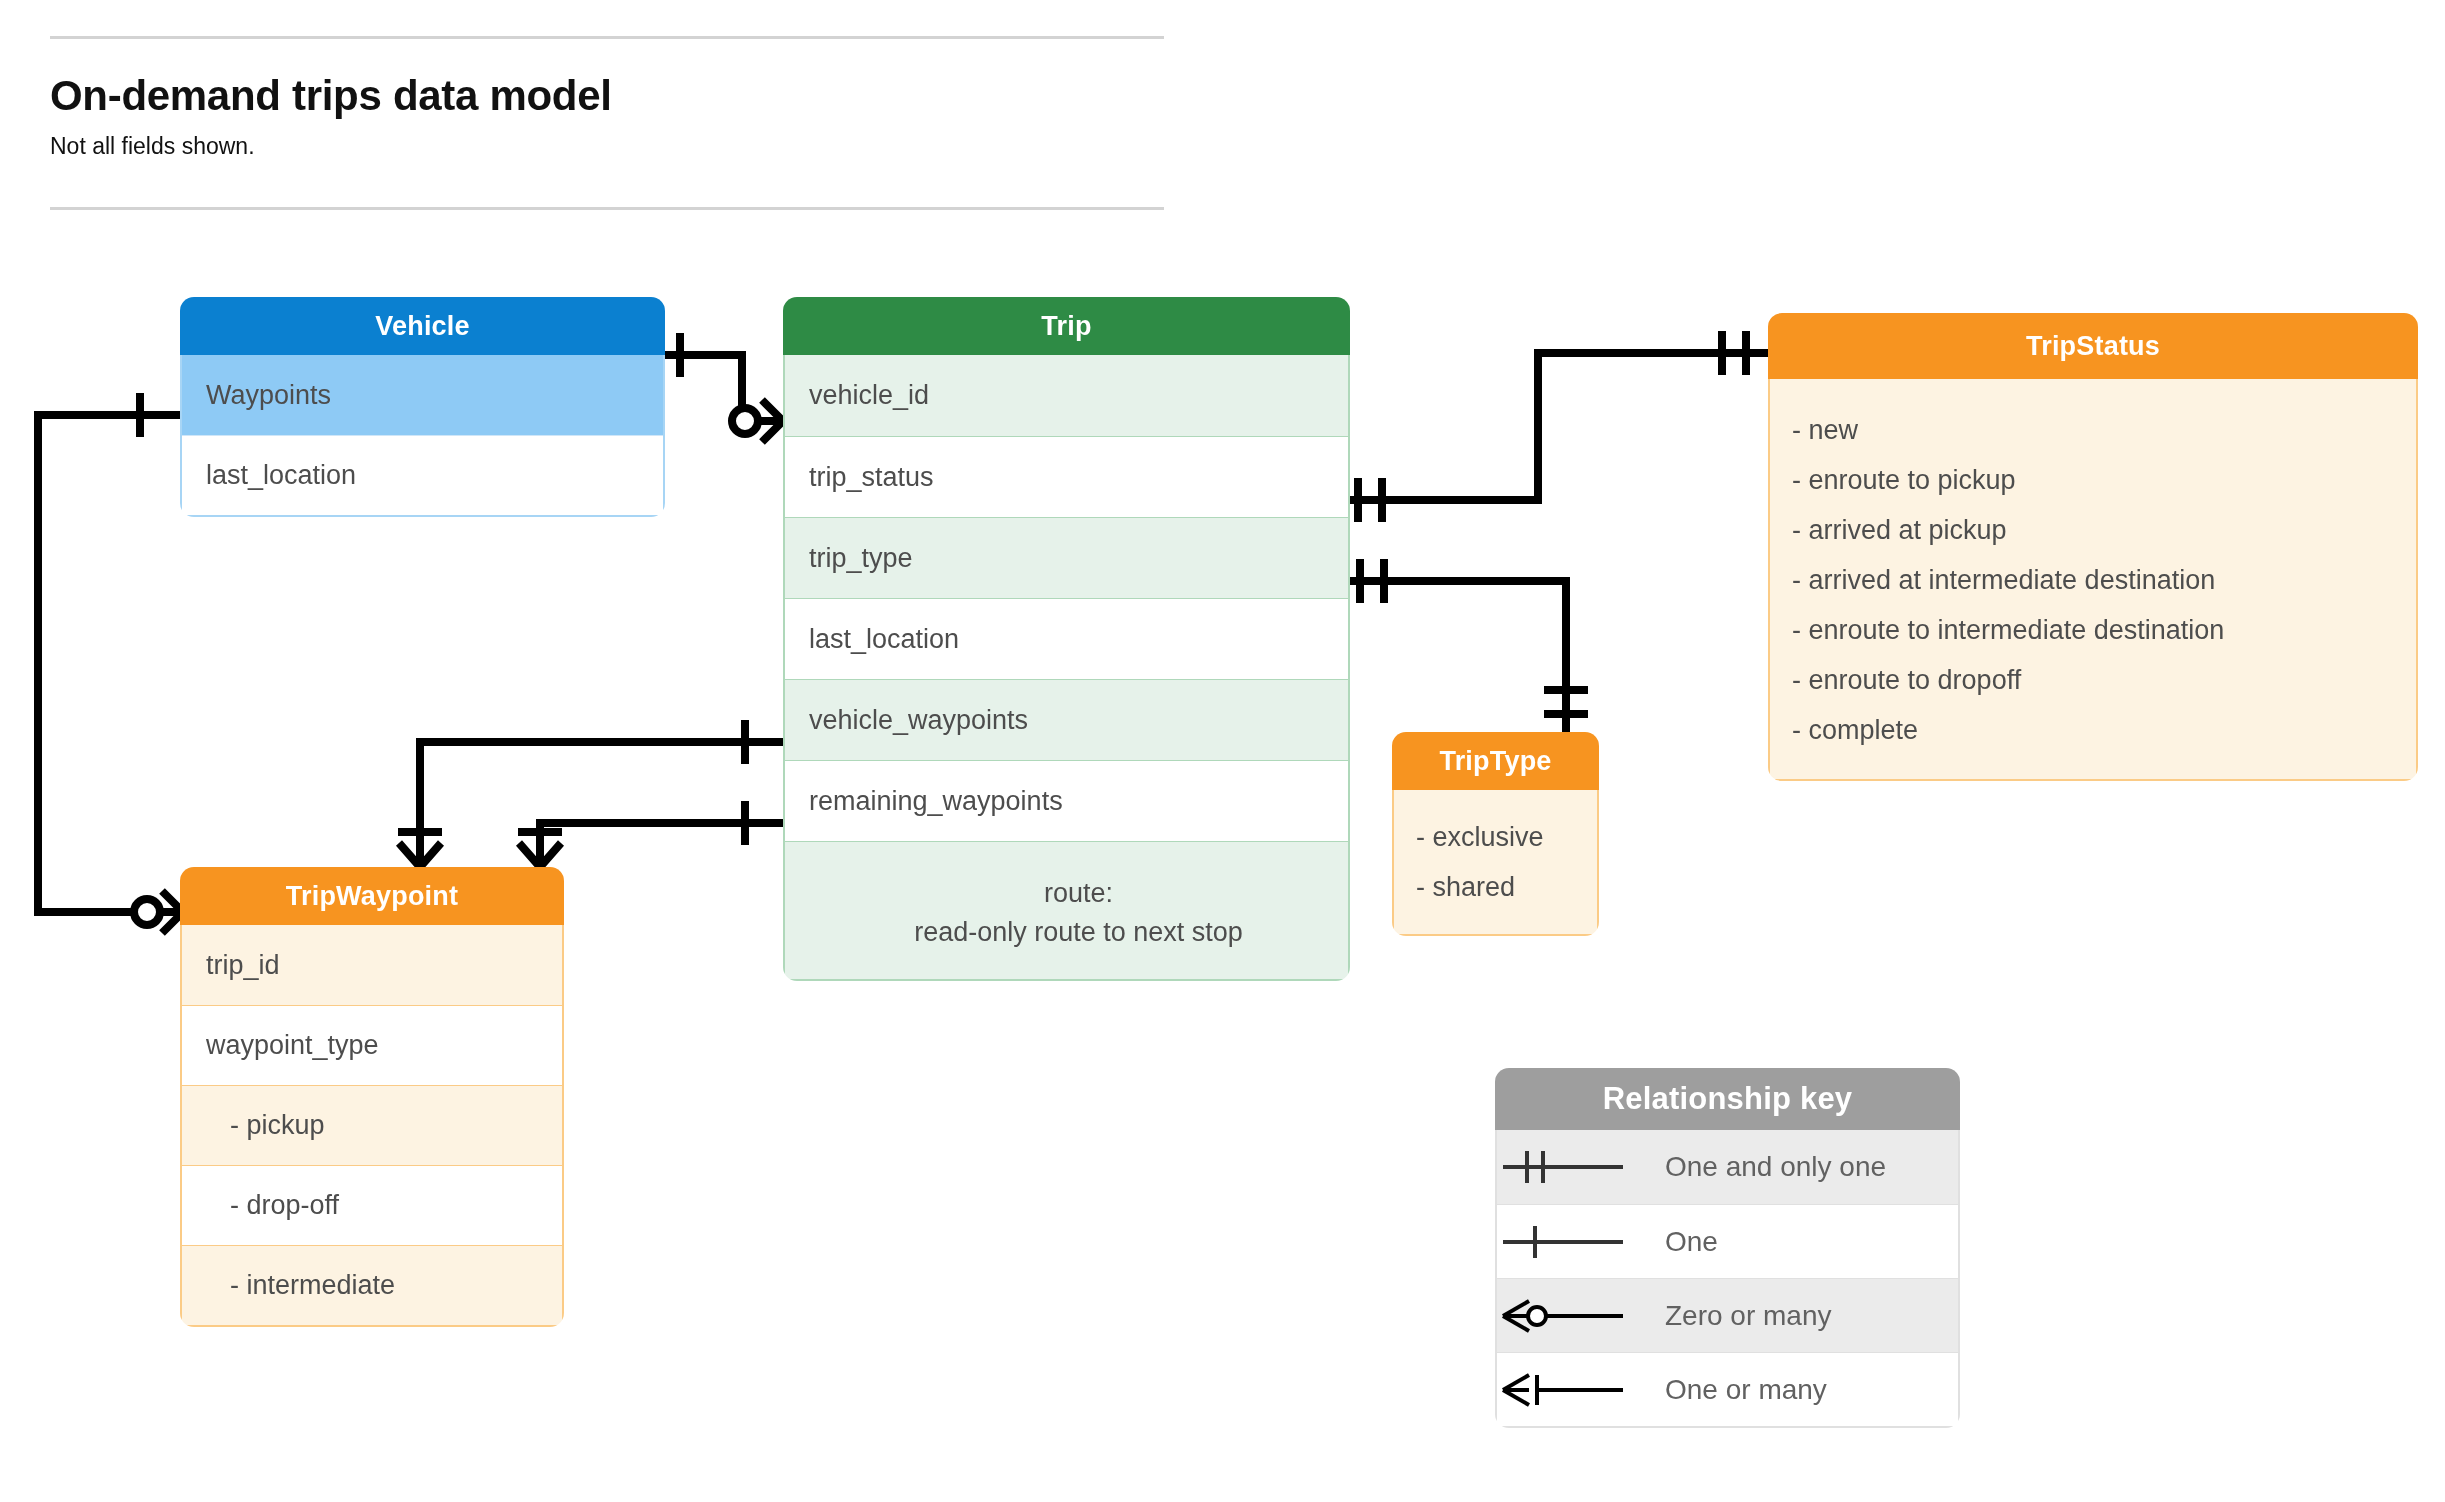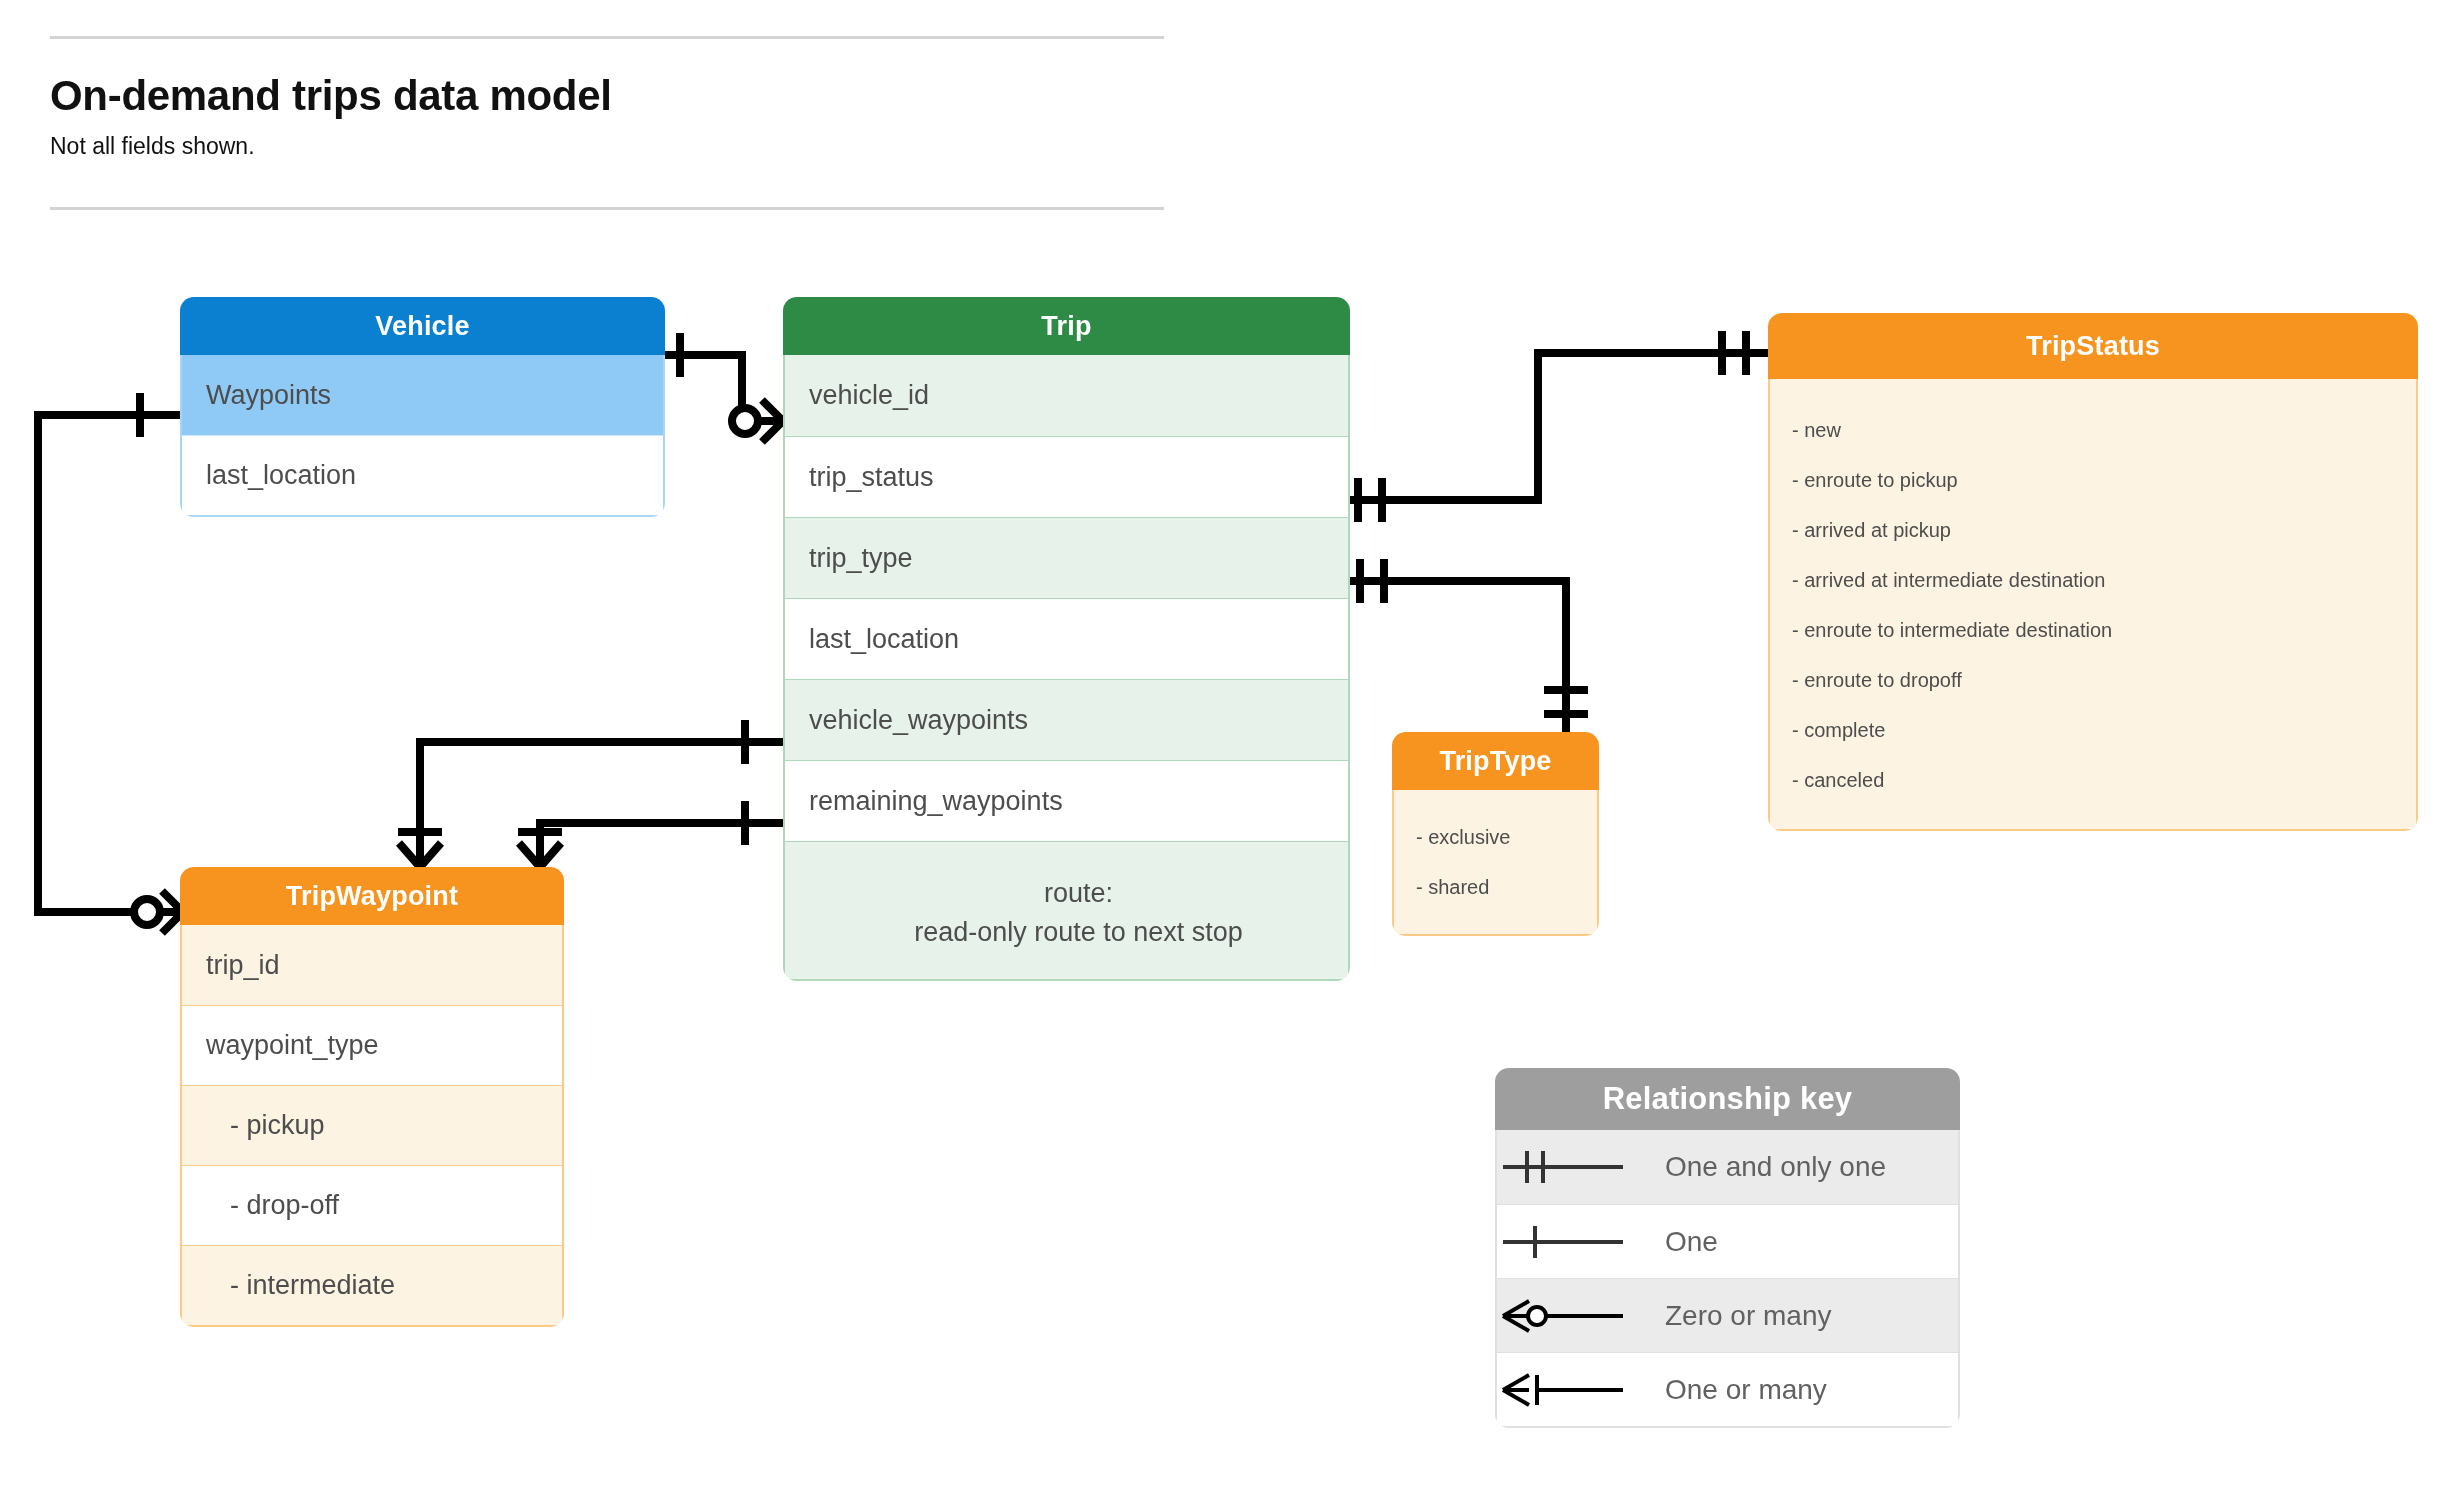--- a/index.html
+++ b/index.html
@@ -139,21 +139,21 @@
   #entity-tripstatus .entity-title { height: 66px; background: #F79420; }
   #entity-tripstatus .entity-body {
     background: #FDF3E2;
     border: 2px solid #FBCB86;
     border-top: none;
     border-bottom-left-radius: 6px;
     border-bottom-right-radius: 6px;
     padding: 26px 0 24px 22px;
   }
   .enum-item {
-    font-size: 20px;
+    font-size: 27px;
     color: #4d4d4d;
     line-height: 50px;
     white-space: nowrap;
   }
 
   
   #entity-triptype { left: 1392px; top: 732px; width: 207px; }
   #entity-triptype .entity-title { height: 58px; background: #F79420; }
   #entity-triptype .entity-body {
     background: #FDF3E2;
@@ -304,21 +304,20 @@
   <div class="entity" id="entity-tripstatus">
     <div class="entity-title">TripStatus</div>
     <div class="entity-body">
       <div class="enum-item">- new</div>
       <div class="enum-item">- enroute to pickup</div>
       <div class="enum-item">- arrived at pickup</div>
       <div class="enum-item">- arrived at intermediate destination</div>
       <div class="enum-item">- enroute to intermediate destination</div>
       <div class="enum-item">- enroute to dropoff</div>
       <div class="enum-item">- complete</div>
-      <div class="enum-item">- canceled</div>
     </div>
   </div>
 
   <div class="entity" id="entity-triptype">
     <div class="entity-title">TripType</div>
     <div class="entity-body">
       <div class="enum-item">- exclusive</div>
       <div class="enum-item">- shared</div>
     </div>
   </div>

